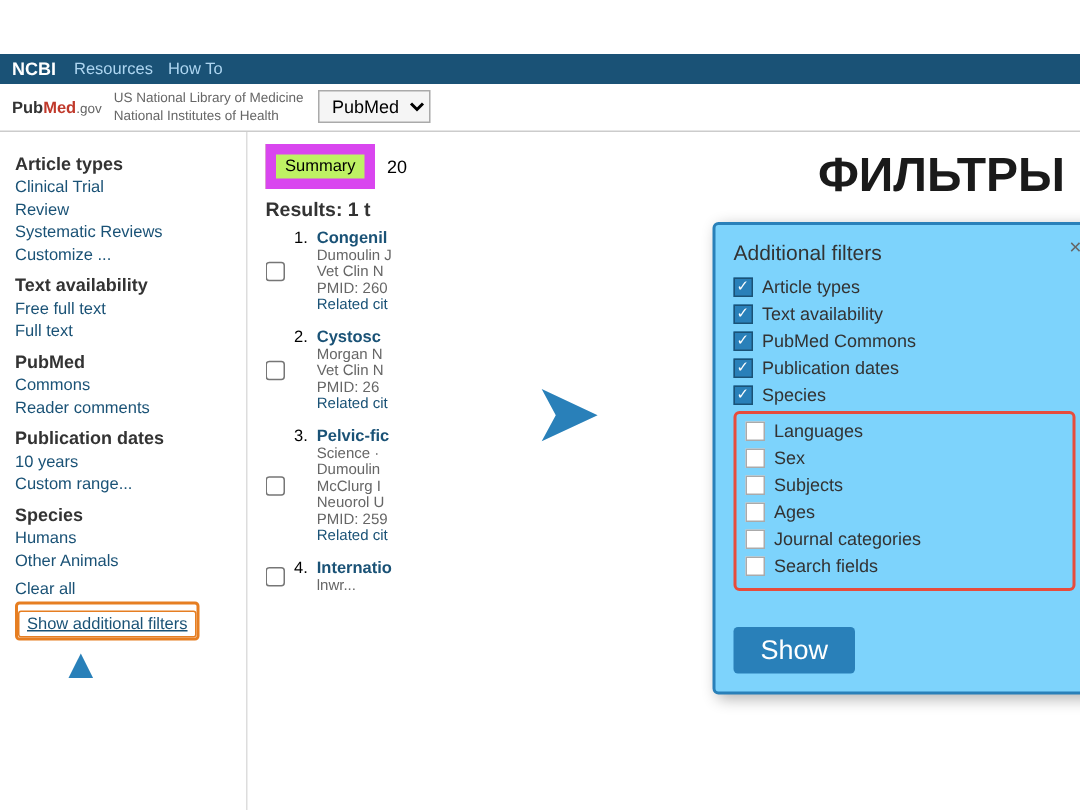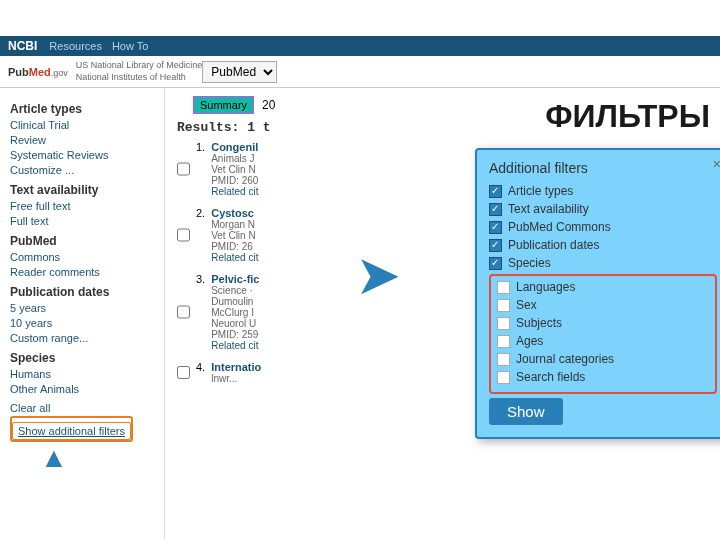--- a/index.html
+++ b/index.html
@@ -37,21 +37,22 @@
       cursor: pointer;
       color: #aed6f1;
     }
 
     
     .pubmed-header {
       background: #fff;
       border-bottom: 1px solid #ccc;
       padding: 4px 8px;
       display: flex;
-      align-items: flex-end;
+      align-items: flex-start;
+      gap: 10px;
     }
     .pubmed-select {
       border: 1px solid #aaa;
       padding: 2px 4px;
       font-size: 12px;
       background: #f5f5f5;
     }
     .nlm-text {
       font-size: 9px;
       color: #666;
@@ -131,34 +132,32 @@
 
     
     .summary-bar {
       display: flex;
       align-items: center;
       gap: 8px;
       margin-bottom: 6px;
       font-size: 12px;
     }
     .summary-btn {
-      background: #14b8a6;
-      border: 1px solid #d946ef;
+      background: #bef264;
+      border: 7px solid #d946ef;
       padding: 2px 6px;
       font-size: 11px;
       cursor: pointer;
-      margin-left: 16px;
     }
 
     .results-count {
       font-weight: bold;
       color: #333;
       font-size: 13px;
       margin-bottom: 6px;
-      font-family: Liberation Mono, monospace;
     }
 
     
     .result-item {
       display: flex;
       gap: 6px;
       margin-bottom: 10px;
       font-size: 11px;
     }
     .result-title {
@@ -242,24 +241,24 @@
       border-radius: 4px;
       padding: 4px 6px;
       margin: 4px 0;
     }
 
     .show-btn {
       background: #2980b9;
       color: #fff;
       border: none;
       padding: 5px 18px;
-      font-size: 15px;
+      font-size: 18px;
       border-radius: 3px;
       cursor: pointer;
-      margin-top: 0;
+      margin-top: 20px;
     }
 
     
     .checked-box {
       display: inline-block;
       width: 13px;
       height: 13px;
       background: #2980b9;
       border: 1px solid #1a5276;
       position: relative;
@@ -321,21 +320,20 @@
     <div class="sidebar-item">Free full text</div>
     <div class="sidebar-item">Full text</div>
 
     <div class="sidebar-divider"></div>
     <div class="sidebar-section-title">PubMed</div>
     <div class="sidebar-item">Commons</div>
     <div class="sidebar-item">Reader comments</div>
 
     <div class="sidebar-divider"></div>
     <div class="sidebar-section-title">Publication dates</div>
-    <div class="sidebar-item">5 years</div>
     <div class="sidebar-item">10 years</div>
     <div class="sidebar-item">Custom range...</div>
 
     <div class="sidebar-divider"></div>
     <div class="sidebar-section-title">Species</div>
     <div class="sidebar-item">Humans</div>
     <div class="sidebar-item">Other Animals</div>
 
     <div class="sidebar-divider"></div>
     <a class="clear-all">Clear all</a>
@@ -358,21 +356,21 @@
 
     <div class="results-count">Results: 1 t</div>
 
     <div class="result-item">
       <input type="checkbox" style="">
       <div>
         <div>1.</div>
       </div>
       <div>
         <div class="result-title">Congenil</div>
-        <div class="result-meta">Animals J</div>
+        <div class="result-meta">Dumoulin J</div>
         <div class="result-meta">Vet Clin N</div>
         <div class="result-meta">PMID: 260</div>
         <div class="result-link">Related cit</div>
       </div>
     </div>
 
     <div class="result-item">
       <input type="checkbox" style="">
       <div>
         <div>2.</div>

